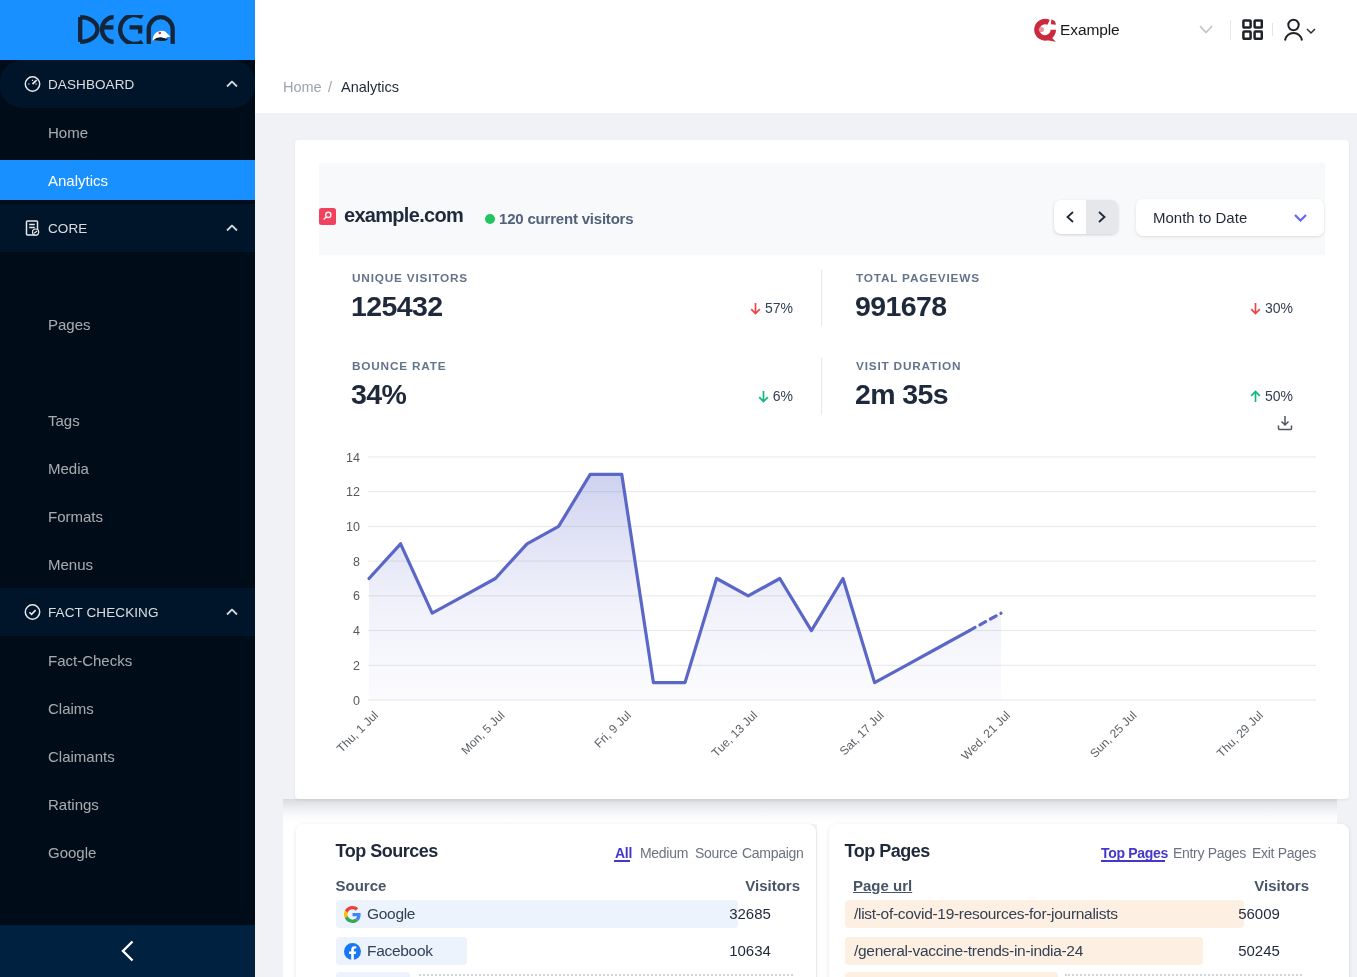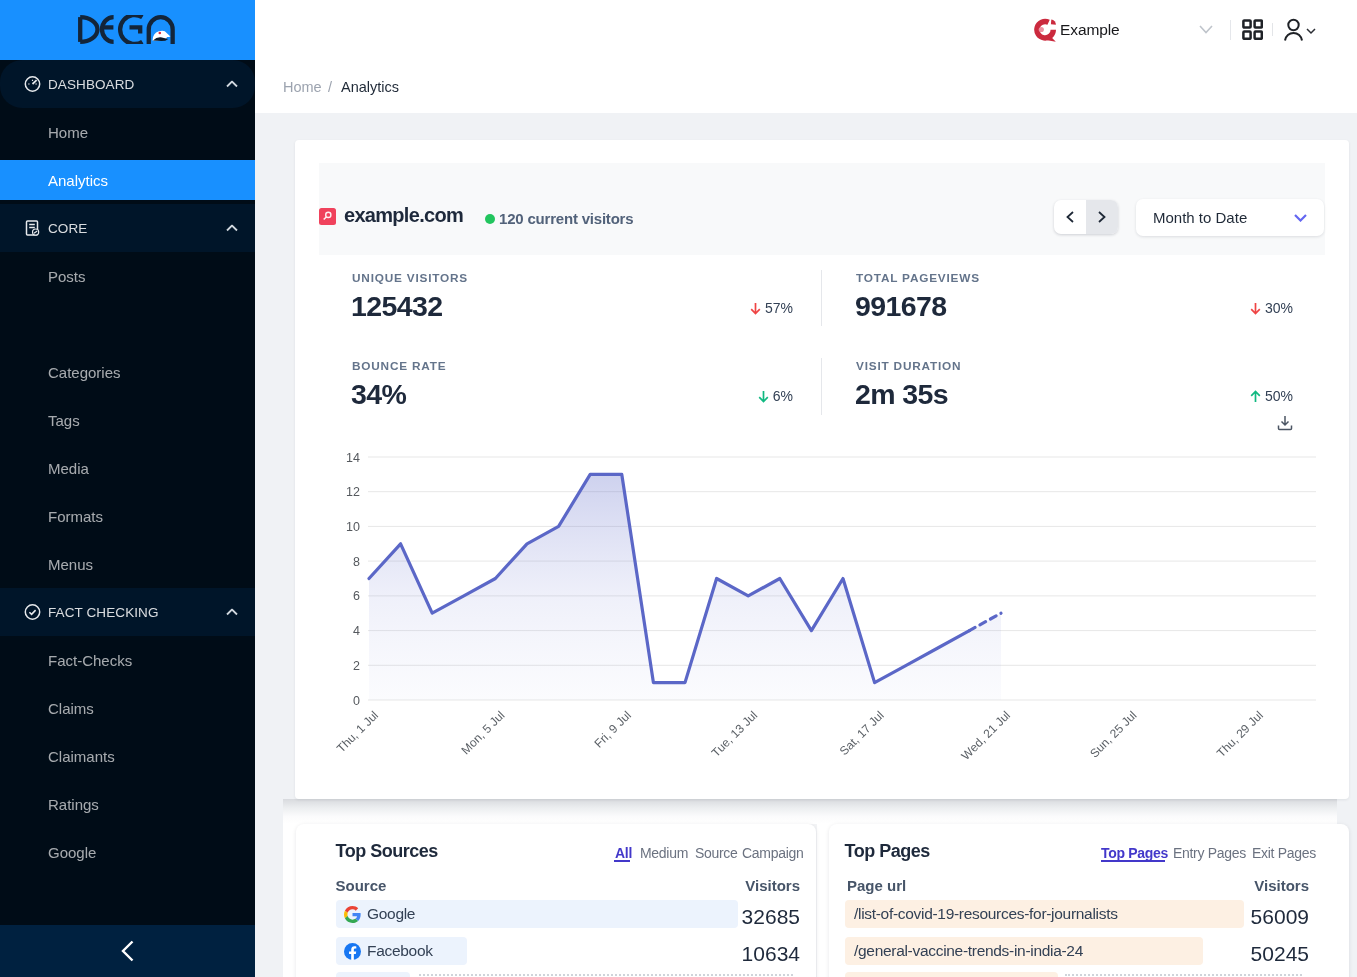--- a/index.html
+++ b/index.html
@@ -51,21 +51,21 @@
 
   .cardtitle { position:absolute; font-size:18px; font-weight:bold; color:#1e293b; letter-spacing:-0.5px; }
   .tab { position:absolute; font-size:14px; color:#6b7280; letter-spacing:-0.3px; }
   .tab.active { color:#4338ca; font-weight:bold; }
   .tabline { position:absolute; height:2px; background:#4338ca; }
   .thead { position:absolute; font-size:15px; font-weight:bold; color:#475569; }
   .rowbar { position:absolute; height:28px; border-radius:4px; }
   .bluebar { background:#ecf3fd; }
   .orangebar { background:#fdf0e3; }
   .rowtxt { position:absolute; font-size:15.5px; color:#334155; letter-spacing:-0.3px; }
-  .rownum { position:absolute; font-size:21px; font-weight:500; color:#1e293b; text-align:right; }
+  .rownum { position:absolute; font-size:15px; font-weight:500; color:#1e293b; text-align:center; }
   .dotline { position:absolute; border-top:2px dotted #cfd4da; }
 </style>
 </head>
 <body>
 <div id="app">
 
   <div id="sidebar">
     <div id="logo">
       <svg width="97" height="29" viewBox="0 0 97 29" style="position:absolute;left:78px;top:15px;">
         <g stroke="#13253a" stroke-width="4.3" fill="none">
@@ -104,25 +104,22 @@
         <rect x="2.5" y="1.5" width="11" height="14" rx="1"></rect>
         <path d="M5.2 5 h5.6 M5.2 8 h5.6" stroke-width="1.3"></path>
         <circle cx="11.6" cy="12.6" r="3.1" fill="#001529" stroke-width="1.2"></circle>
         <path d="M10 13.8 l3.2-2.4" stroke-width="1.2"></path>
       </svg>
       <span class="txt">CORE</span>
       <svg class="ch" width="12" height="7" viewBox="0 0 12 7" fill="none" stroke="#cfd6dd" stroke-width="1.8">
           <path d="M1 6 L6 1 L11 6"></path>
         </svg>
     </div>
-    <div class="mitem" style="top:252px;">
-        <span>Posts</span>
-      </div>
-    <div class="mitem" style="top:348px;">
-        <span>Categories</span>
+    <div class="mitem" style="top:300px;">
+        <span>Pages</span>
       </div>
     <div class="mitem" style="top:396px;">
         <span>Tags</span>
       </div>
     <div class="mitem" style="top:444px;">
         <span>Media</span>
       </div>
     <div class="mitem" style="top:492px;">
         <span>Formats</span>
       </div>
@@ -327,21 +324,21 @@
       <div class="rowbar bluebar" style="left:39.5px;top:148px;width:74px;"></div>
       <div class="dotline" style="left:123px;top:150px;width:374px;"></div>
     </div>
 
     <div class="card" id="rightcard">
       <span class="cardtitle" style="left:15.6px;top:17px;">Top Pages</span>
       <span class="tab active" style="left:272px;top:21px;">Top Pages</span>
       <div class="tabline" style="left:272px;top:35.5px;width:64px;"></div>
       <span class="tab" style="left:344px;top:21px;">Entry Pages</span>
       <span class="tab" style="left:423px;top:21px;">Exit Pages</span>
-      <span class="thead" style="left:18px;top:53px;">Page url</span>
+      <span class="thead" style="left:24px;top:53px;text-decoration:underline;">Page url</span>
       <span class="thead" style="left:380px;top:53px;width:100px;text-align:right;">Visitors</span>
       <div class="rowbar orangebar" style="left:15.6px;top:76px;width:399px;"></div>
       <span class="rowtxt" style="left:25px;top:81px;">/list-of-covid-19-resources-for-journalists</span>
       <span class="rownum" style="left:380px;top:81px;width:100px;">56009</span>
       <div class="rowbar orangebar" style="left:15.6px;top:113px;width:358px;"></div>
       <span class="rowtxt" style="left:25px;top:118px;">/general-vaccine-trends-in-india-24</span>
       <span class="rownum" style="left:380px;top:118px;width:100px;">50245</span>
       <div class="rowbar orangebar" style="left:15.6px;top:148px;width:213px;"></div>
       <div class="dotline" style="left:236px;top:150px;width:237px;"></div>
     </div>

